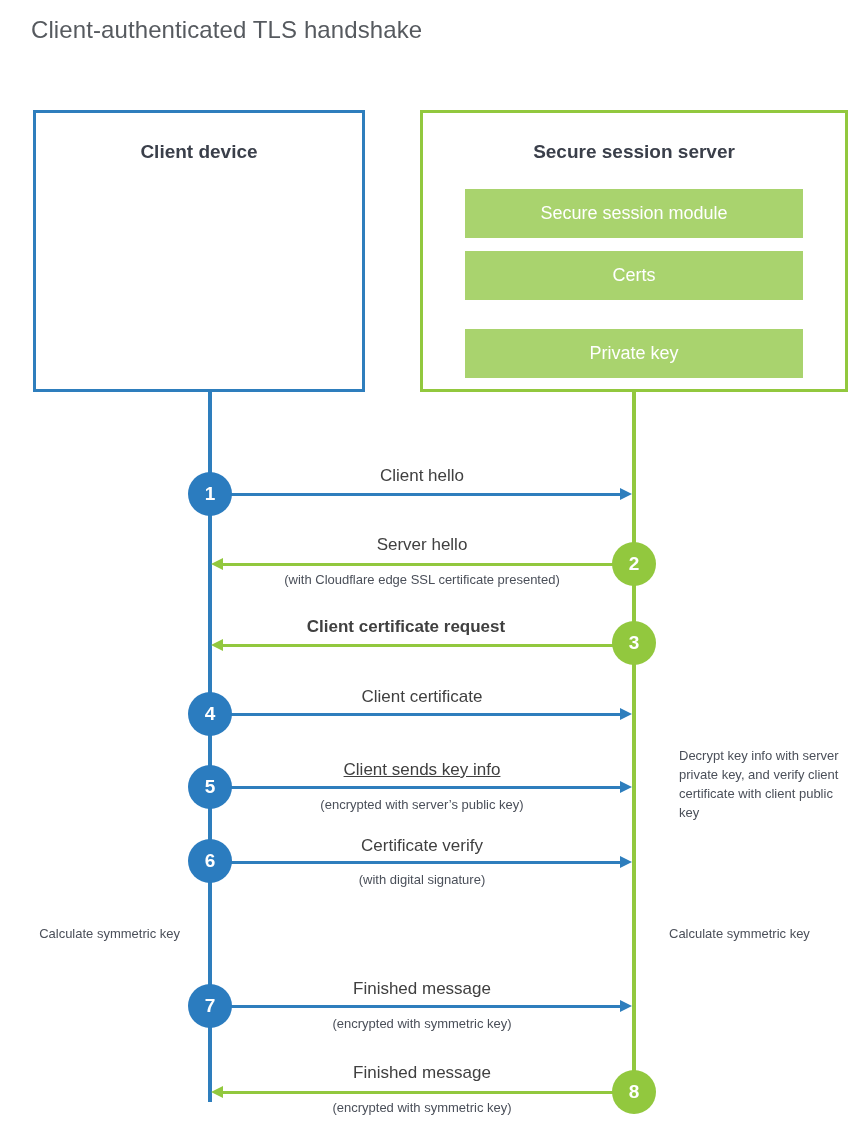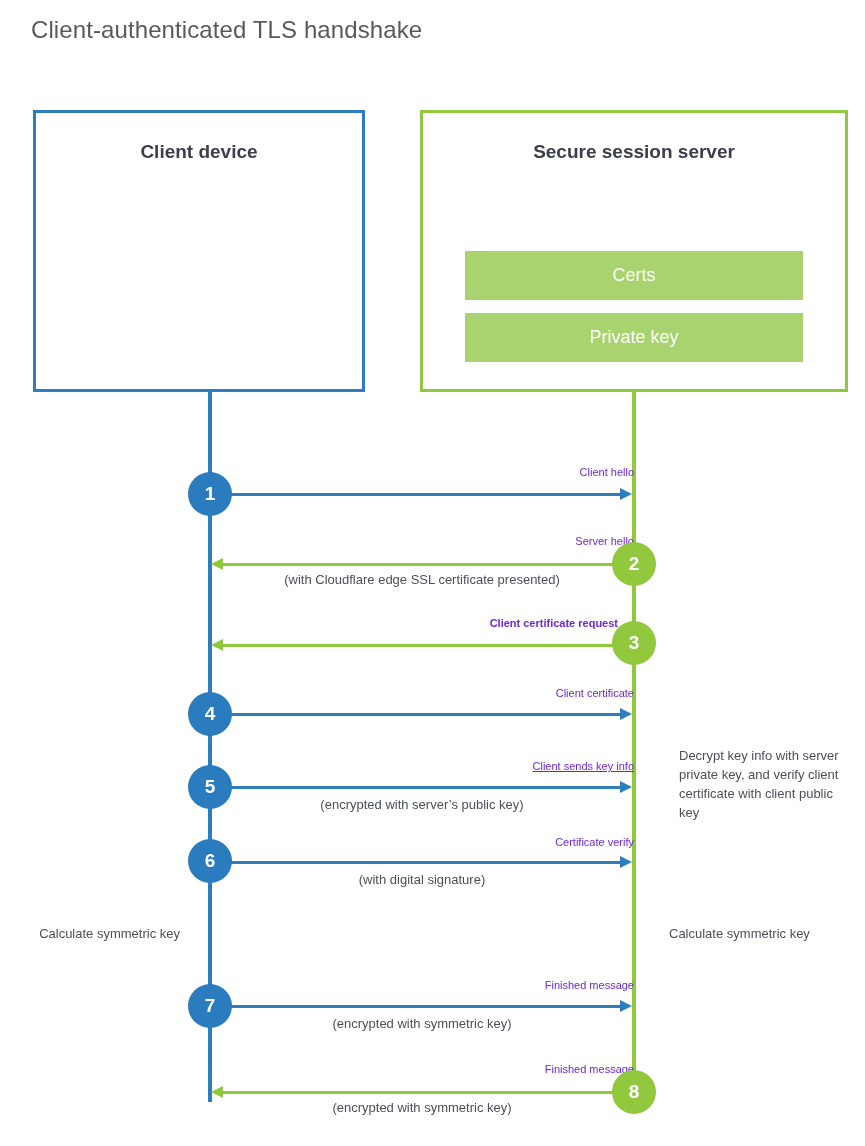--- a/index.html
+++ b/index.html
@@ -82,21 +82,21 @@
     background: #a9d36e;
     color: #ffffff;
     font-size: 18px;
     display: flex;
     align-items: center;
     justify-content: center;
     text-align: center;
   }
   #server-bar-0 { top: 76px; }
   #server-bar-1 { top: 138px; }
-  #server-bar-2 { top: 200px; }
+  #server-bar-2 { top: 216px; }
 
   
   .lifeline {
     position: absolute;
     width: 4px;
   }
   #client-lifeline {
     left: 208px;
     top: 392px;
     height: 710px;
@@ -145,23 +145,23 @@
     border-left: 12px solid #2e7ebd;
   }
   .arrow.to-client .head {
     left: -11px;
     border-right: 12px solid #92c83e;
   }
 
   
   .msg-label {
     position: absolute;
-    text-align: right;
-    font-size: 11px;
-    color: #6d28d9;
+    text-align: center;
+    font-size: 17px;
+    color: #404040;
     white-space: nowrap;
   }
   .msg-sub {
     position: absolute;
     text-align: center;
     font-size: 13px;
     color: #4a4f59;
     white-space: nowrap;
   }
   .side-note {
@@ -177,20 +177,23 @@
 <body>
 
 <div id="page-title">Client-authenticated TLS handshake</div>
 
 <div class="actor-box" id="client-box">
   <div class="actor-title">Client device</div>
 </div>
 
 <div class="actor-box" id="server-box">
   <div class="actor-title">Secure session server</div>
+  <div class="server-bar" id="server-bar-0">
+    <span>Secure session module</span>
+  </div>
   <div class="server-bar" id="server-bar-1">
     <span>Certs</span>
   </div>
   <div class="server-bar" id="server-bar-2">
     <span>Private key</span>
   </div>
 </div>
 
 <div class="lifeline" id="client-lifeline"></div>
 <div class="lifeline" id="server-lifeline"></div>

